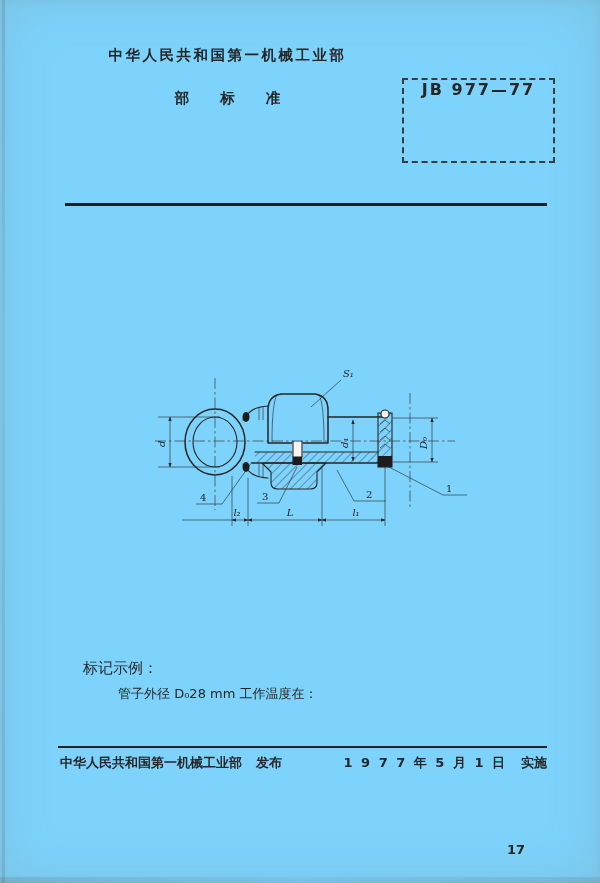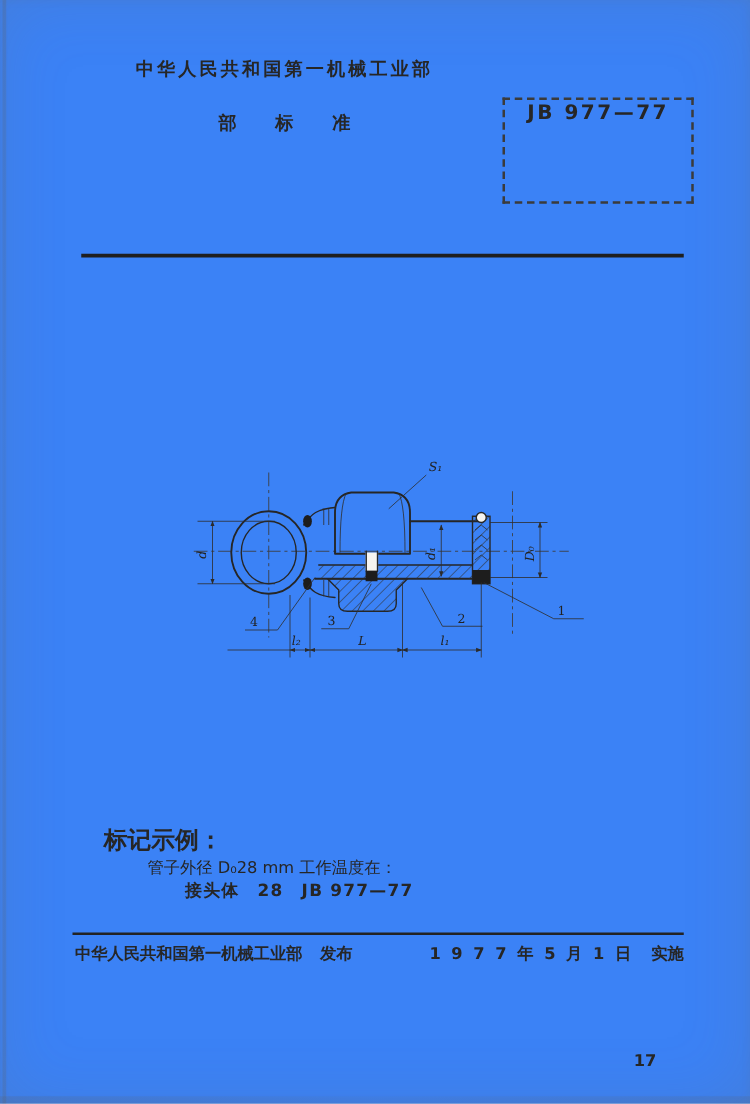--- a/index.html
+++ b/index.html
@@ -1,18 +1,18 @@
 <!DOCTYPE html>
 <html><head>
 <meta charset="utf-8">
 <style>
   html,body{margin:0;padding:0;background:#dddbd5;}
   .page{
     position:relative;width:600px;height:883px;margin:0 auto;
-    background:#3b82f6;overflow:hidden;
+    background:#7dd3fc;overflow:hidden;
     font-family:"DejaVu Sans",sans-serif;color:#262626;
   }
   .vignette{position:absolute;inset:0;pointer-events:none;
     box-shadow:inset 0 0 55px rgba(112,106,96,.16), inset 0 0 8px rgba(112,106,96,.12);}
   .edge-left{position:absolute;left:2px;top:0;width:3px;height:100%;
     background:linear-gradient(to bottom,rgba(95,92,85,.22),rgba(95,92,85,.08) 40%,rgba(95,92,85,.2));}
   .edge-bottom{position:absolute;left:0;bottom:0;width:100%;height:6px;
     background:linear-gradient(to right,rgba(95,92,85,.18),rgba(95,92,85,.05) 50%,rgba(95,92,85,.16));}
 
   .abs{position:absolute;}
@@ -40,21 +40,21 @@
   .drawing{left:140px;top:350px;width:330px;height:190px;}
   .ol{stroke:#262626;stroke-width:1.5;fill:none;stroke-linecap:round;stroke-linejoin:round;}
   .ol2{stroke:#262626;stroke-width:1.1;fill:none;stroke-linecap:round;stroke-linejoin:round;}
   .thin{stroke:#2e2e2e;stroke-width:.65;fill:none;}
   .cl{stroke:#3d3d3d;stroke-width:.7;fill:none;stroke-dasharray:11 3 2.5 3;}
   text.dim{font:italic 10px "DejaVu Serif",serif;fill:#222;}
   text.pn{font:10px "DejaVu Serif",serif;fill:#222;}
   .mid{text-anchor:middle;}
 
   
-  .mark-head{left:83px;top:659px;font-size:19px;font-weight:bold;}
+  .mark-head{left:83px;top:659px;font-size:15px;}
   .mark-desc{left:118px;top:685px;font-size:13px;}
   .mark-desig{left:148px;top:704px;font-size:13.5px;font-weight:bold;letter-spacing:1px;}
 
   
   .rule-footer{left:58px;top:746px;width:489px;height:2px;background:#232323;}
   .footer{left:60px;top:751px;width:487px;font-size:13px;font-weight:bold;}
   .f-row{display:flex;justify-content:space-between;height:23px;align-items:center;}
   .f-group{display:flex;gap:14px;white-space:nowrap;}
   .f-date{letter-spacing:2px;}
   .page-num{left:507px;top:806px;font-size:13px;font-weight:bold;margin-top:36px;}
@@ -173,21 +173,20 @@
       <path class="thin" d="M108,170 H182" marker-start="url(#ah)" marker-end="url(#ah)"></path>
       <path class="thin" d="M182,170 H245" marker-start="url(#ah)" marker-end="url(#ah)"></path>
       <text class="dim mid" x="97" y="166">l₂</text>
       <text class="dim mid" x="150" y="166">L</text>
       <text class="dim mid" x="216" y="166">l₁</text>
     </g>
   </svg>
 
   <div class="abs mark-head">标记示例：</div>
   <div class="abs mark-desc">管子外径 D₀28 mm 工作温度在：</div>
-  <div class="abs mark-desig">接头体　28　JB 977—77</div>
 
   <div class="abs rule-footer"></div>
   <div class="abs footer">
     <div class="f-row">
       <span class="f-group">
         <span>中华人民共和国第一机械工业部</span>
         <span>发布</span>
       </span>
       <span class="f-group">
         <span class="f-date">1 9 7 7 年 5 月 1 日</span>

